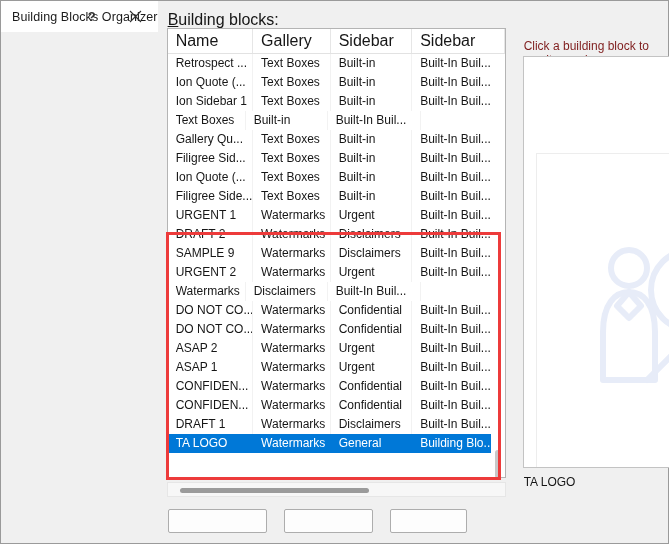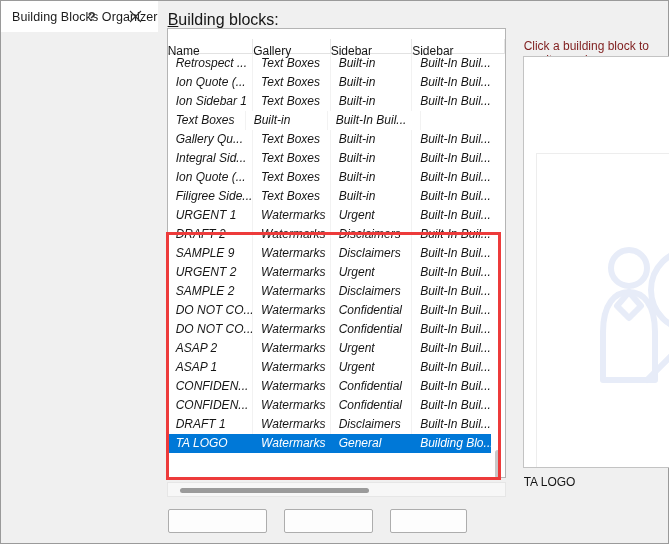--- a/index.html
+++ b/index.html
@@ -91,37 +91,36 @@
     overflow: hidden;
   }
   #list-header {
     display: flex;
     height: 25px;
     border-bottom: 1px solid #e2e2e2;
     background: #ffffff;
     box-sizing: border-box;
   }
   #list-header .hcell {
-    font-size: 12px;
+    font-size: 16px;
     color: #161616;
+    padding-left: 8px;
     display: flex;
     align-items: center;
     box-sizing: border-box;
     border-right: 1px solid #e6e6e6;
     height: 100%;
-    margin-top: 10px;
   }
   .col0 { width: 86px; }
   .col1 { width: 78px; }
   .col2 { width: 82px; }
   .col3 { width: 93px; }
 
   #list-rows {
     position: relative;
-    font-style: italic;
   }
   .row {
     display: flex;
     height: 19px;
     align-items: center;
     box-sizing: border-box;
   }
   .row .cell {
     font-size: 12px;
     color: #161616;
@@ -328,21 +327,21 @@
             <div class="cell col2">Built-in</div>
             <div class="cell col3">Built-In Buil...</div>
           </div>
           <div class="row">
             <div class="cell col0">Gallery Qu...</div>
             <div class="cell col1">Text Boxes</div>
             <div class="cell col2">Built-in</div>
             <div class="cell col3">Built-In Buil...</div>
           </div>
           <div class="row">
-            <div class="cell col0">Integral Sid...</div>
+            <div class="cell col0">Filigree Sid...</div>
             <div class="cell col1">Text Boxes</div>
             <div class="cell col2">Built-in</div>
             <div class="cell col3">Built-In Buil...</div>
           </div>
           <div class="row">
             <div class="cell col0">Ion Quote (...</div>
             <div class="cell col1">Text Boxes</div>
             <div class="cell col2">Built-in</div>
             <div class="cell col3">Built-In Buil...</div>
           </div>
@@ -370,21 +369,20 @@
             <div class="cell col2">Disclaimers</div>
             <div class="cell col3">Built-In Buil...</div>
           </div>
           <div class="row">
             <div class="cell col0">URGENT 2</div>
             <div class="cell col1">Watermarks</div>
             <div class="cell col2">Urgent</div>
             <div class="cell col3">Built-In Buil...</div>
           </div>
           <div class="row">
-            <div class="cell col0">SAMPLE 2</div>
             <div class="cell col1">Watermarks</div>
             <div class="cell col2">Disclaimers</div>
             <div class="cell col3">Built-In Buil...</div>
           </div>
           <div class="row">
             <div class="cell col0">DO NOT CO...</div>
             <div class="cell col1">Watermarks</div>
             <div class="cell col2">Confidential</div>
             <div class="cell col3">Built-In Buil...</div>
           </div>

